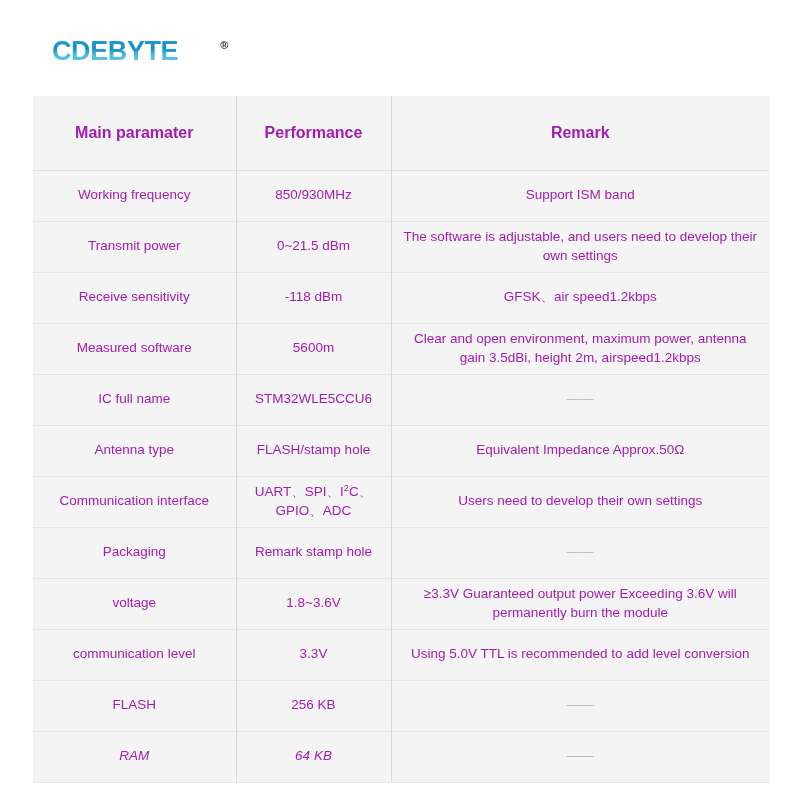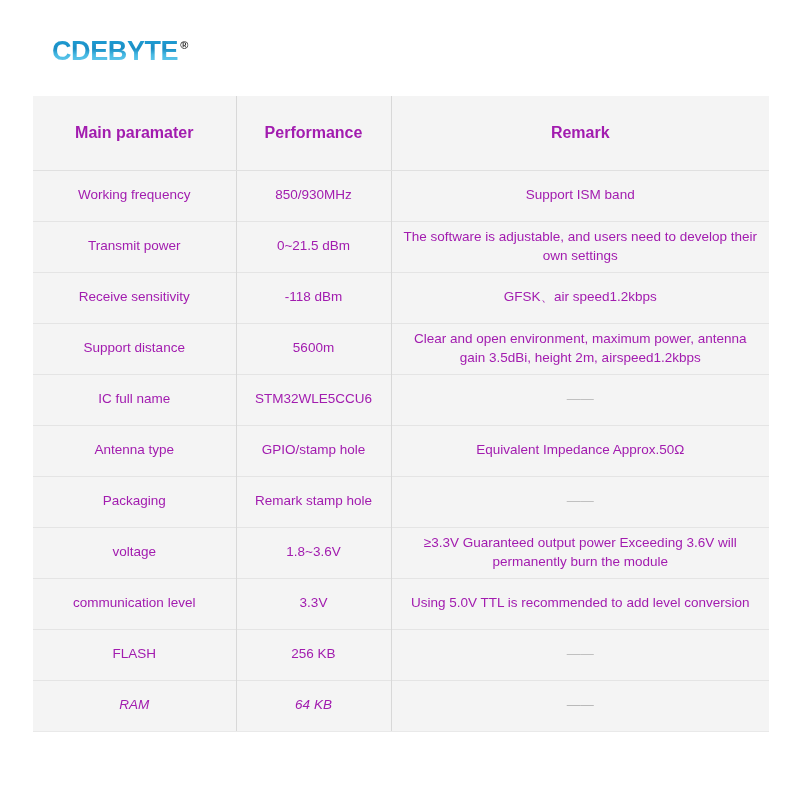--- a/index.html
+++ b/index.html
@@ -24,20 +24,21 @@
 
   
   .brand {
     position: absolute;
     left: 52px;
     top: 38px;
     display: flex;
     align-items: flex-start;
     line-height: 1;
     user-select: none;
+    gap: 40px;
   }
   .brand-word {
     font-family: "Liberation Sans", sans-serif;
     font-size: 27px;
     font-weight: 700;
     letter-spacing: -0.4px;
     background: linear-gradient(180deg, #1f9fd6 0%, #1b8ec4 40%, #46b9e3 62%, #6fcdee 100%);
     -webkit-background-clip: text;
     background-clip: text;
     color: transparent;
@@ -147,33 +148,38 @@
           <td class="param">Transmit power</td>
           <td class="perf col-sep">0~21.5 dBm</td>
           <td class="remark col-sep">The software is adjustable, and users need to develop their own settings</td>
         </tr>
         <tr>
           <td class="param">Receive sensitivity</td>
           <td class="perf col-sep">-118 dBm</td>
           <td class="remark col-sep">GFSK、air speed1.2kbps</td>
         </tr>
         <tr>
-          <td class="param">Support distance</td>
+          <td class="param">Measured software</td>
           <td class="perf col-sep">5600m</td>
           <td class="remark col-sep">Clear and open environment, maximum power, antenna gain 3.5dBi, height 2m, airspeed1.2kbps</td>
         </tr>
         <tr>
           <td class="param">IC full name</td>
           <td class="perf col-sep">STM32WLE5CCU6</td>
           <td class="remark col-sep na">——</td>
         </tr>
         <tr>
           <td class="param">Antenna type</td>
-          <td class="perf col-sep">GPIO/stamp hole</td>
+          <td class="perf col-sep">FLASH/stamp hole</td>
           <td class="remark col-sep">Equivalent Impedance Approx.50Ω</td>
+        </tr>
+        <tr>
+          <td class="param">Communication interface</td>
+          <td class="perf col-sep">UART、SPI、I<sup class="sup">2</sup>C、GPIO、ADC</td>
+          <td class="remark col-sep">Users need to develop their own settings</td>
         </tr>
         <tr>
           <td class="param">Packaging</td>
           <td class="perf col-sep">Remark stamp hole</td>
           <td class="remark col-sep na">——</td>
         </tr>
         <tr>
           <td class="param">voltage</td>
           <td class="perf col-sep">1.8~3.6V</td>
           <td class="remark col-sep">≥3.3V Guaranteed output power Exceeding 3.6V will permanently burn the module</td>

